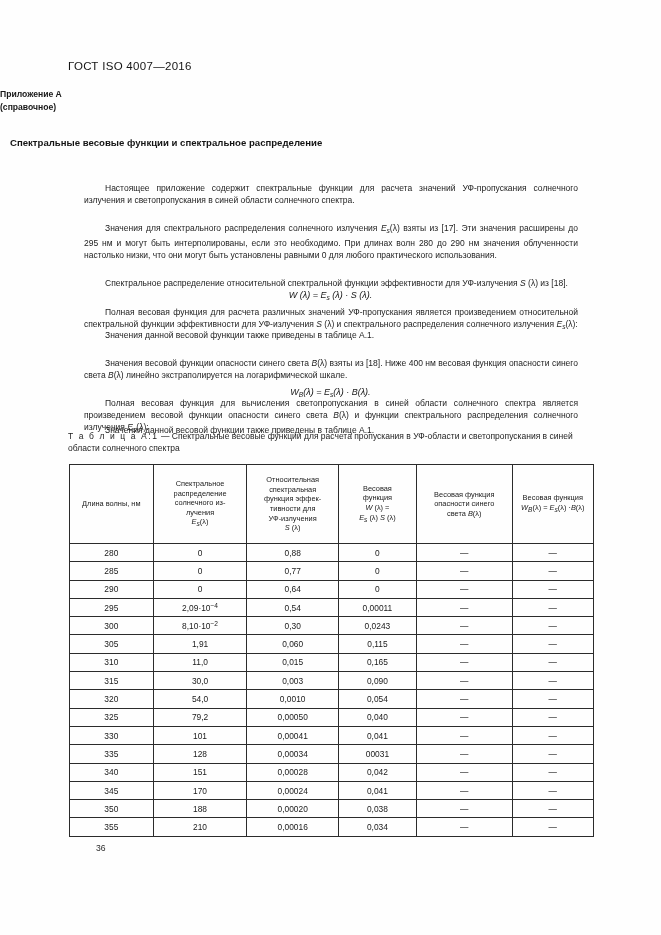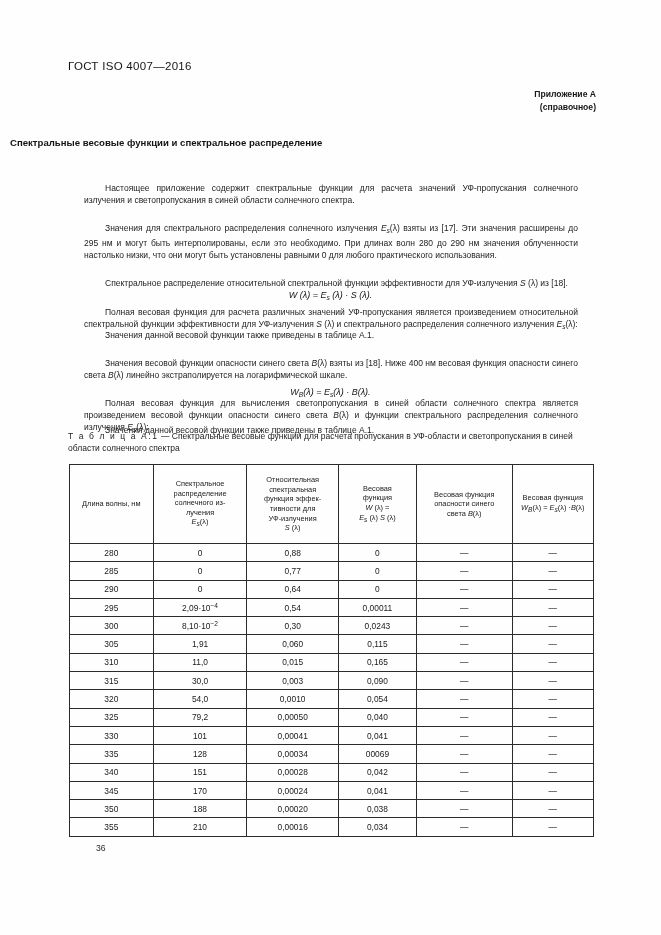--- a/index.html
+++ b/index.html
@@ -29,21 +29,21 @@
     font-size: 11.5px;
     font-weight: normal;
     letter-spacing: 0.3px;
     color: #141414;
   }
   .annex-block {
     position: absolute;
     left: 0;
     top: 88px;
     width: 596px;
-    text-align: right;
+    text-align: left;
     font-size: 8.6px;
     font-weight: bold;
     line-height: 12.5px;
     color: #171717;
   }
   .section-title {
     position: absolute;
     left: 0;
     top: 137px;
     width: 661px;
@@ -277,21 +277,21 @@
           <td class="c1">101</td>
           <td class="c2">0,00041</td>
           <td class="c3">0,041</td>
           <td class="c4">—</td>
           <td class="c5">—</td>
         </tr>
         <tr>
           <td class="c0">335</td>
           <td class="c1">128</td>
           <td class="c2">0,00034</td>
-          <td class="c3">00069</td>
+          <td class="c3">00031</td>
           <td class="c4">—</td>
           <td class="c5">—</td>
         </tr>
         <tr>
           <td class="c0">340</td>
           <td class="c1">151</td>
           <td class="c2">0,00028</td>
           <td class="c3">0,042</td>
           <td class="c4">—</td>
           <td class="c5">—</td>

